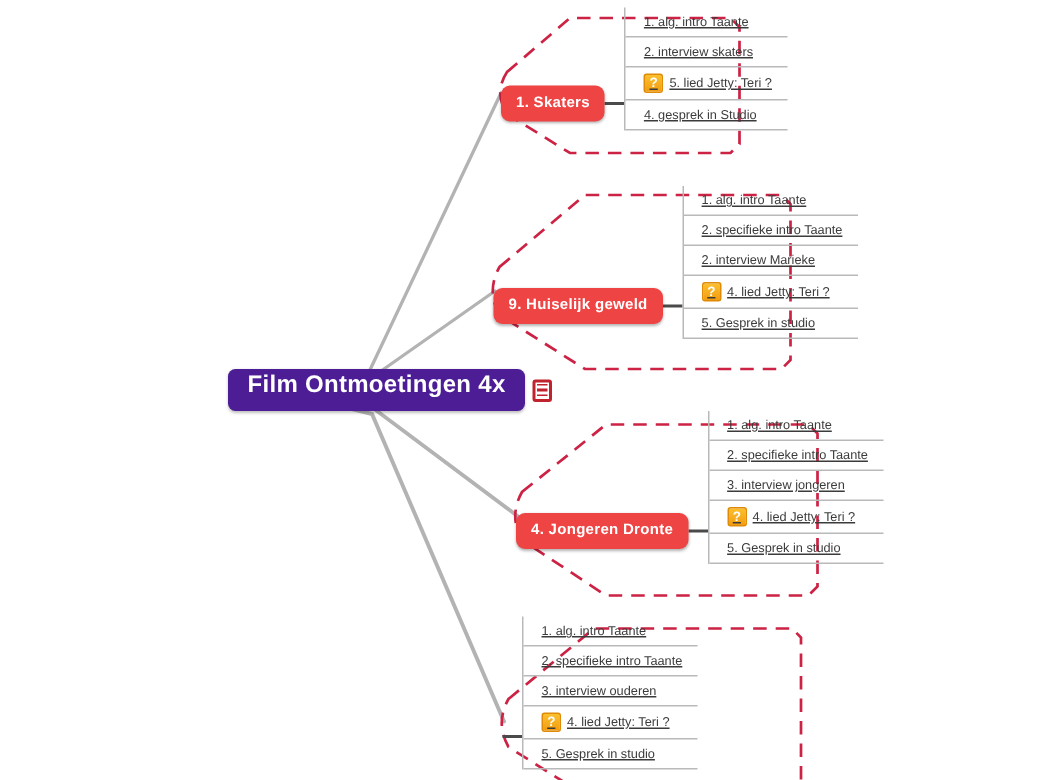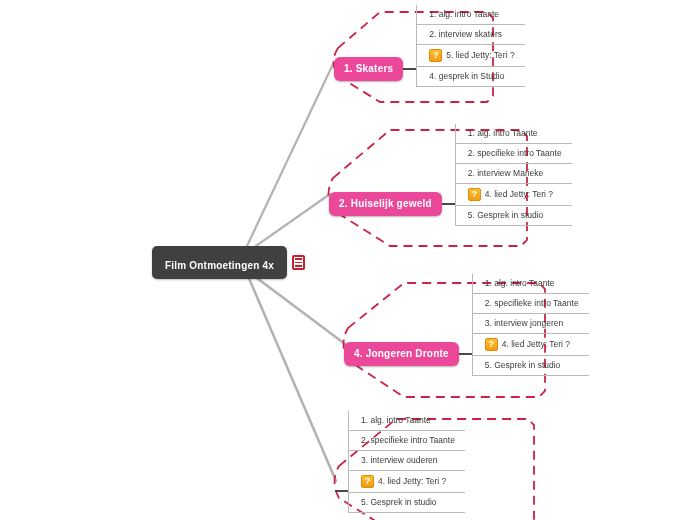--- a/index.html
+++ b/index.html
@@ -33,26 +33,26 @@
   
   .root-wrap {
     position: absolute;
     left: 152px;
     top: 246px;
     display: flex;
     align-items: center;
     gap: 5px;
   }
   .root-node {
-    background: #404040;
+    background: #4c1d95;
     color: #ffffff;
     font-weight: bold;
-    font-size: 10px;
+    font-size: 16px;
     letter-spacing: 0.2px;
-    padding: 14px 13px 8px 13px;
+    padding: 2px 13px 8px 13px;
     border-radius: 5px;
     white-space: nowrap;
     box-shadow: 0 1px 2px rgba(0,0,0,0.25);
   }
   .root-notes-icon {
     width: 13px;
     height: 15px;
     border: 2px solid #c0232d;
     border-radius: 2px;
     box-sizing: border-box;
@@ -75,21 +75,21 @@
     position: absolute;
   }
   .branch-inner {
     position: relative;
     display: flex;
     align-items: center;
   }
   .branch-node {
     position: relative;
     z-index: 4;
-    background: #ec4899;
+    background: #ef4444;
     color: #ffffff;
     font-weight: bold;
     font-size: 10px;
     letter-spacing: 0.2px;
     padding: 6px 10px 7px 10px;
     border-radius: 6px;
     white-space: nowrap;
     box-shadow: 0 1px 2px rgba(0,0,0,0.3);
   }
   .branch-connector {
@@ -110,20 +110,21 @@
   .leaf {
     position: relative;
     display: flex;
     align-items: center;
     gap: 4px;
     white-space: nowrap;
     font-size: 8.5px;
     color: #3b3b3b;
     padding: 4px 10px 4px 12px;
     border-bottom: 1.5px solid #b9b9b9;
+    text-decoration: underline;
   }
   .leaf:last-child { }
   .leaf .leaf-text { line-height: 11px; }
   .leaf-icon {
     width: 13px;
     height: 13px;
     flex: 0 0 auto;
     border-radius: 2px;
     background: linear-gradient(180deg,#fbc02d 0%,#f29d12 100%);
     border: 1px solid #e08b08;
@@ -188,21 +189,21 @@
         </div>
         <div class="leaf">
           <span class="leaf-text">4. gesprek in Studio</span>
         </div>
       </div>
     </div>
   </div>
 
   <div class="branch" style="left:329px; top:182px;">
     <div class="branch-inner">
-      <div class="branch-node">2. Huiselijk geweld</div>
+      <div class="branch-node">9. Huiselijk geweld</div>
       <div class="branch-connector"></div>
       <div class="leaf-group" style="margin-top:-58px;">
         <div class="leaf">
           <span class="leaf-text">1. alg. intro Taante</span>
         </div>
         <div class="leaf">
           <span class="leaf-text">2. specifieke intro Taante</span>
         </div>
         <div class="leaf">
           <span class="leaf-text">2. interview Marieke</span>

